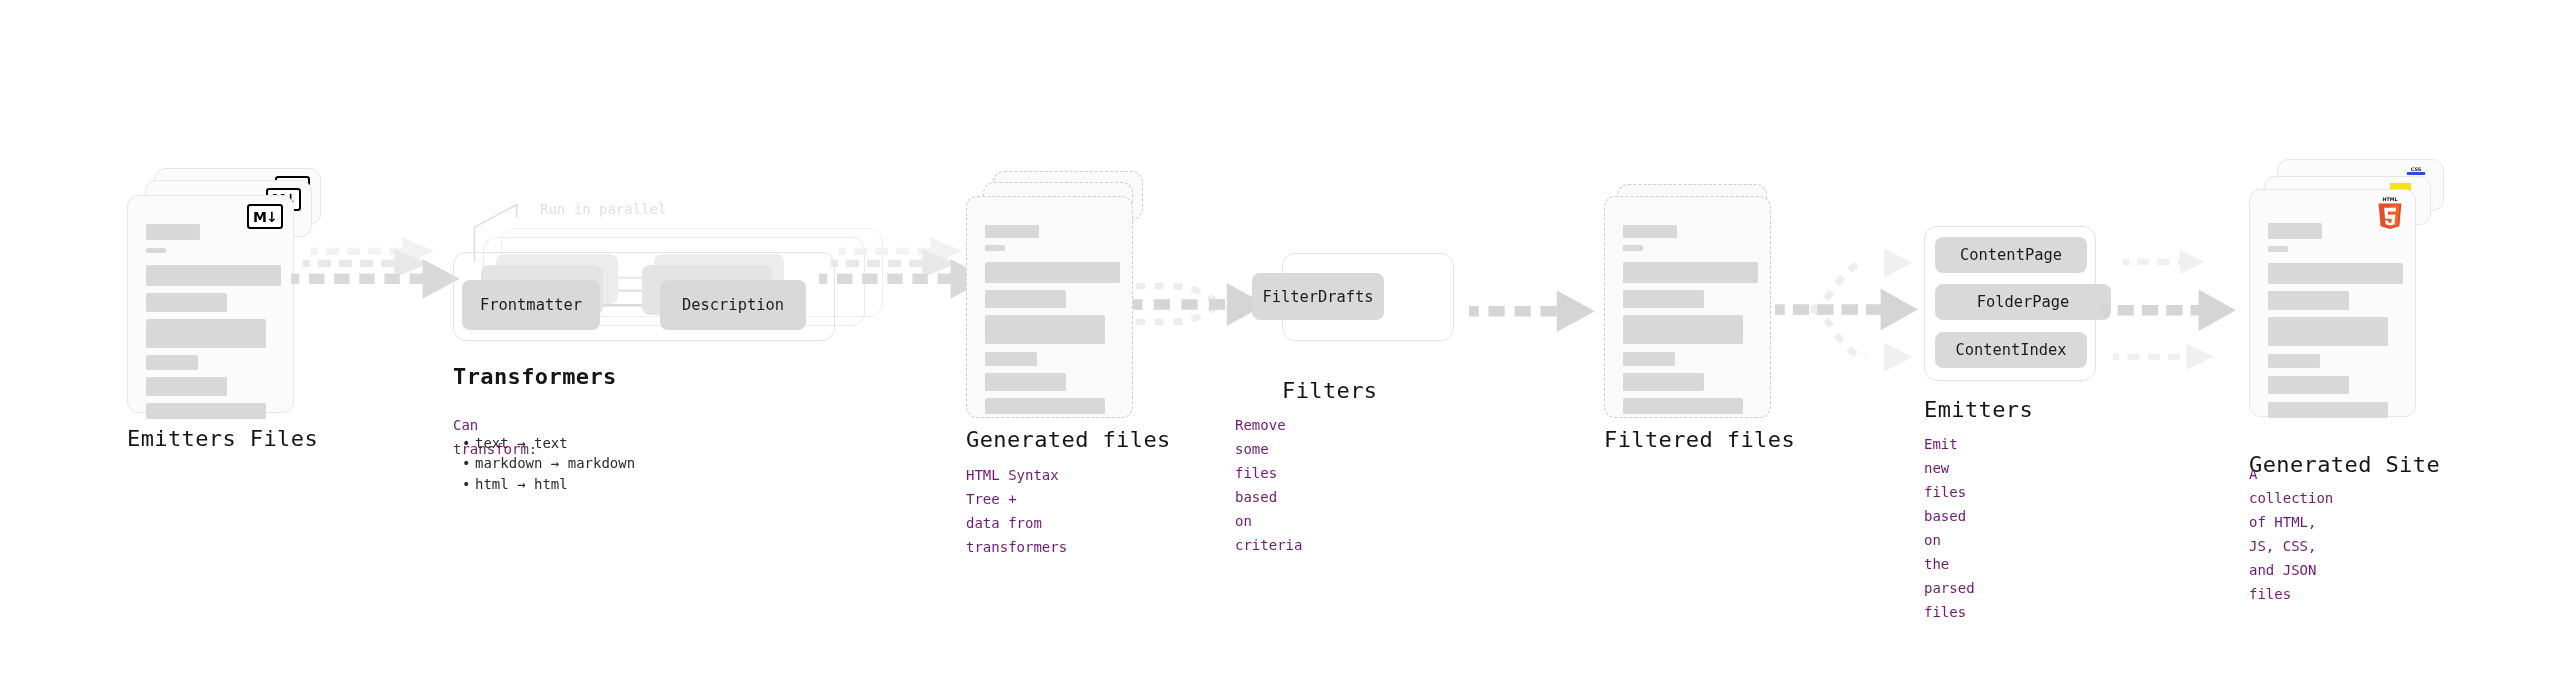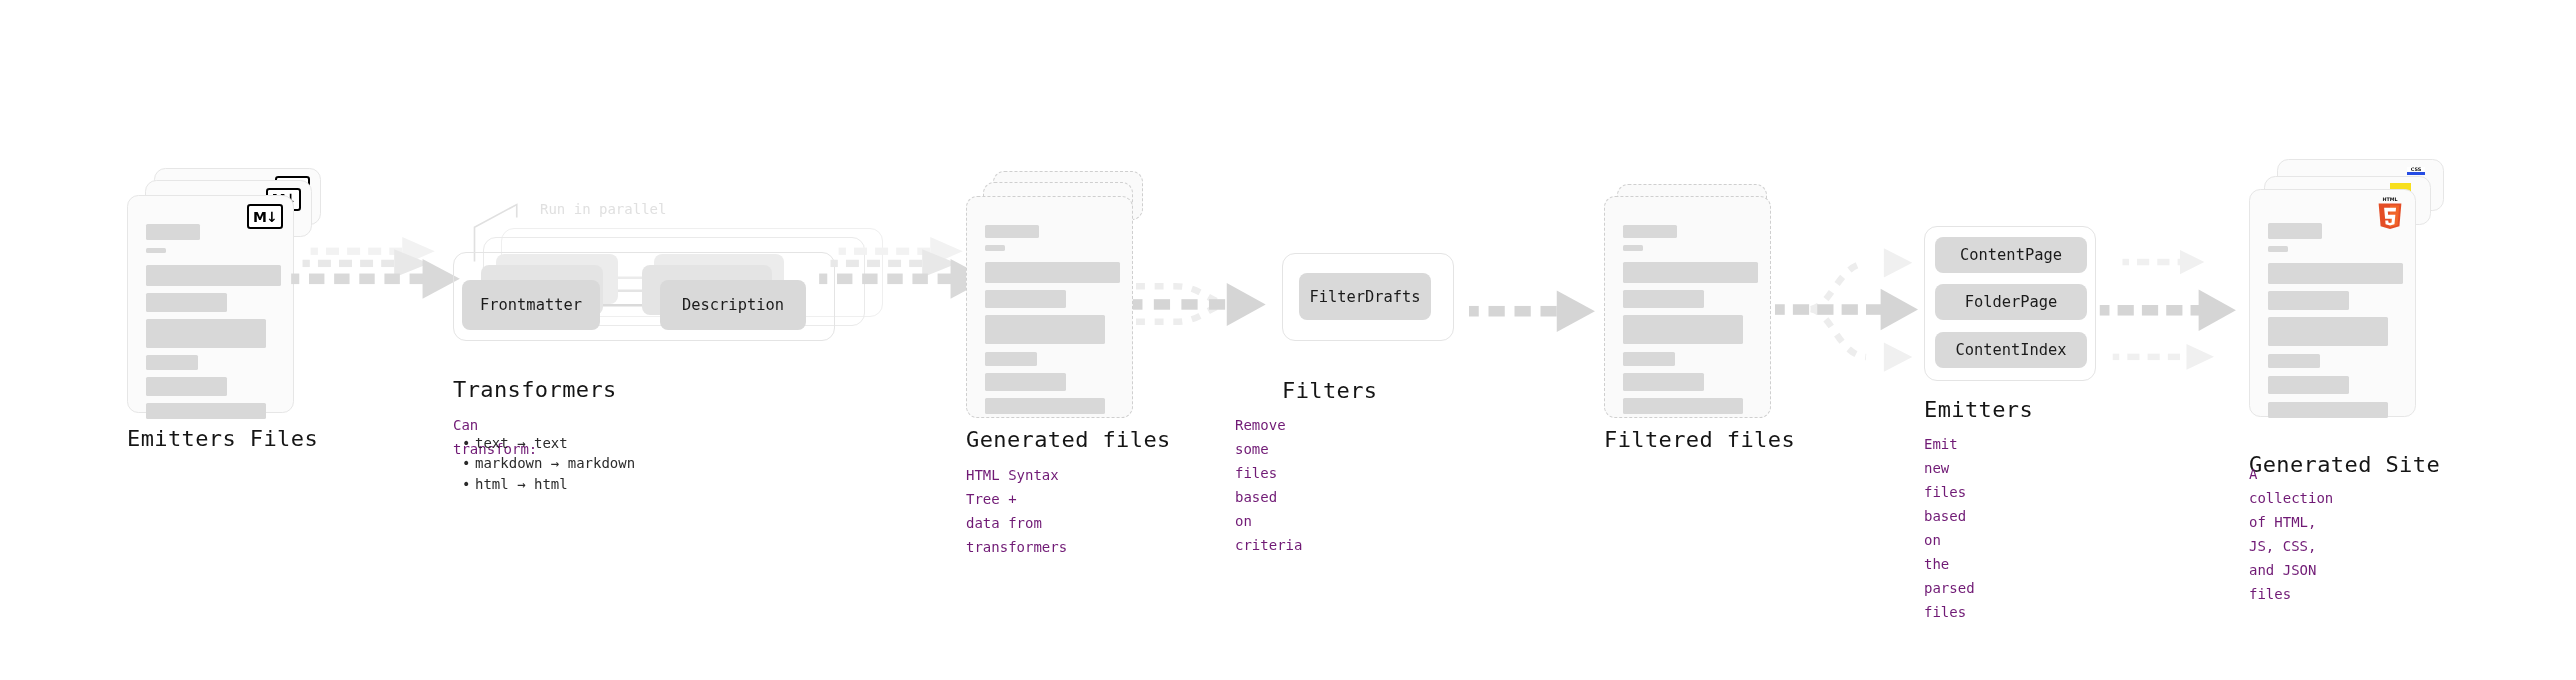--- a/index.html
+++ b/index.html
@@ -193,21 +193,21 @@
     </svg>
 
     <div class="pill" style="left:496px;top:254px;width:122px;height:50px;background:#ececec;"></div>
     <div class="pill" style="left:481px;top:265px;width:122px;height:50px;background:#e4e4e4;"></div>
     <div class="pill" style="left:462px;top:280px;width:138px;height:50px;">Frontmatter</div>
 
     <div class="pill" style="left:654px;top:254px;width:130px;height:50px;background:#ececec;"></div>
     <div class="pill" style="left:642px;top:265px;width:130px;height:50px;background:#e4e4e4;"></div>
     <div class="pill" style="left:660px;top:280px;width:146px;height:50px;">Description</div>
 
-    <div class="title" style="left:453px;top:377px;">Transformers</div>
+    <div class="title" style="left:453px;top:364px;font-weight:bold;">Transformers</div>
     <div class="subtitle" style="left:453px;top:413px;">Can transform:</div>
     <div class="bullets" style="left:462px;top:433px;">
       <div class="b"><span class="dot">•</span><span>text → text</span></div>
       <div class="b"><span class="dot">•</span><span>markdown → markdown</span></div>
       <div class="b"><span class="dot">•</span><span>html → html</span></div>
     </div>
   </div>
 
   <svg style="left:837px;top:244px;width:146px;height:98px;" viewBox="0 0 180 120">
     <g fill="#f2f2f2">
@@ -266,21 +266,21 @@
       <rect x="-4" y="38" width="12" height="13"></rect>
       <rect x="22" y="38" width="20" height="13"></rect>
       <rect x="56" y="38" width="20" height="13"></rect>
       <rect x="90" y="38" width="20" height="13"></rect>
       <polygon points="112,18 160,44.5 112,71"></polygon>
     </g>
   </svg>
 
   <div class="node">
     <div class="groupbox" style="left:1282px;top:253px;width:172px;height:88px;"></div>
-    <div class="pill" style="left:1299px;top:273px;width:132px;height:47px;">FilterDrafts</div>
+    <div class="pill" style="left:1252px;top:273px;width:132px;height:47px;">FilterDrafts</div>
     <div class="title" style="left:1282px;top:378px;">Filters</div>
     <div class="subtitle" style="left:1235px;top:413px;">Remove some files based
 on criteria</div>
   </div>
 
   <svg style="left:1469px;top:288px;width:130px;height:57px;" viewBox="0 0 160 70">
     <g fill="#d5d5d5">
       <rect x="0" y="22" width="12" height="13"></rect>
       <rect x="24" y="22" width="20" height="13"></rect>
       <rect x="56" y="22" width="20" height="13"></rect>
@@ -321,21 +321,21 @@
       <rect x="48" y="84" width="20" height="13"></rect>
       <rect x="78" y="84" width="20" height="13"></rect>
       <rect x="108" y="84" width="20" height="13"></rect>
       <polygon points="126,65 172,90.5 126,116"></polygon>
     </g>
   </svg>
 
   <div class="node">
     <div class="groupbox" style="left:1924px;top:226px;width:172px;height:155px;"></div>
     <div class="pill" style="left:1935px;top:237px;width:152px;height:36px;">ContentPage</div>
-    <div class="pill" style="left:1935px;top:284px;width:152px;height:36px;">FolderPage</div>
+    <div class="pill" style="left:1935px;top:284px;width:176px;height:36px;">FolderPage</div>
     <div class="pill" style="left:1935px;top:332px;width:152px;height:36px;">ContentIndex</div>
     <div class="title" style="left:1924px;top:397px;">Emitters</div>
     <div class="subtitle" style="left:1924px;top:432px;">Emit new files based on
 the parsed files</div>
   </div>
 
   <svg style="left:2103px;top:236px;width:154px;height:138px;" viewBox="0 0 190 170">
     <g fill="#f0f0f0">
       <rect x="24" y="28" width="8" height="8"></rect>
       <rect x="42" y="28" width="15" height="8"></rect>

